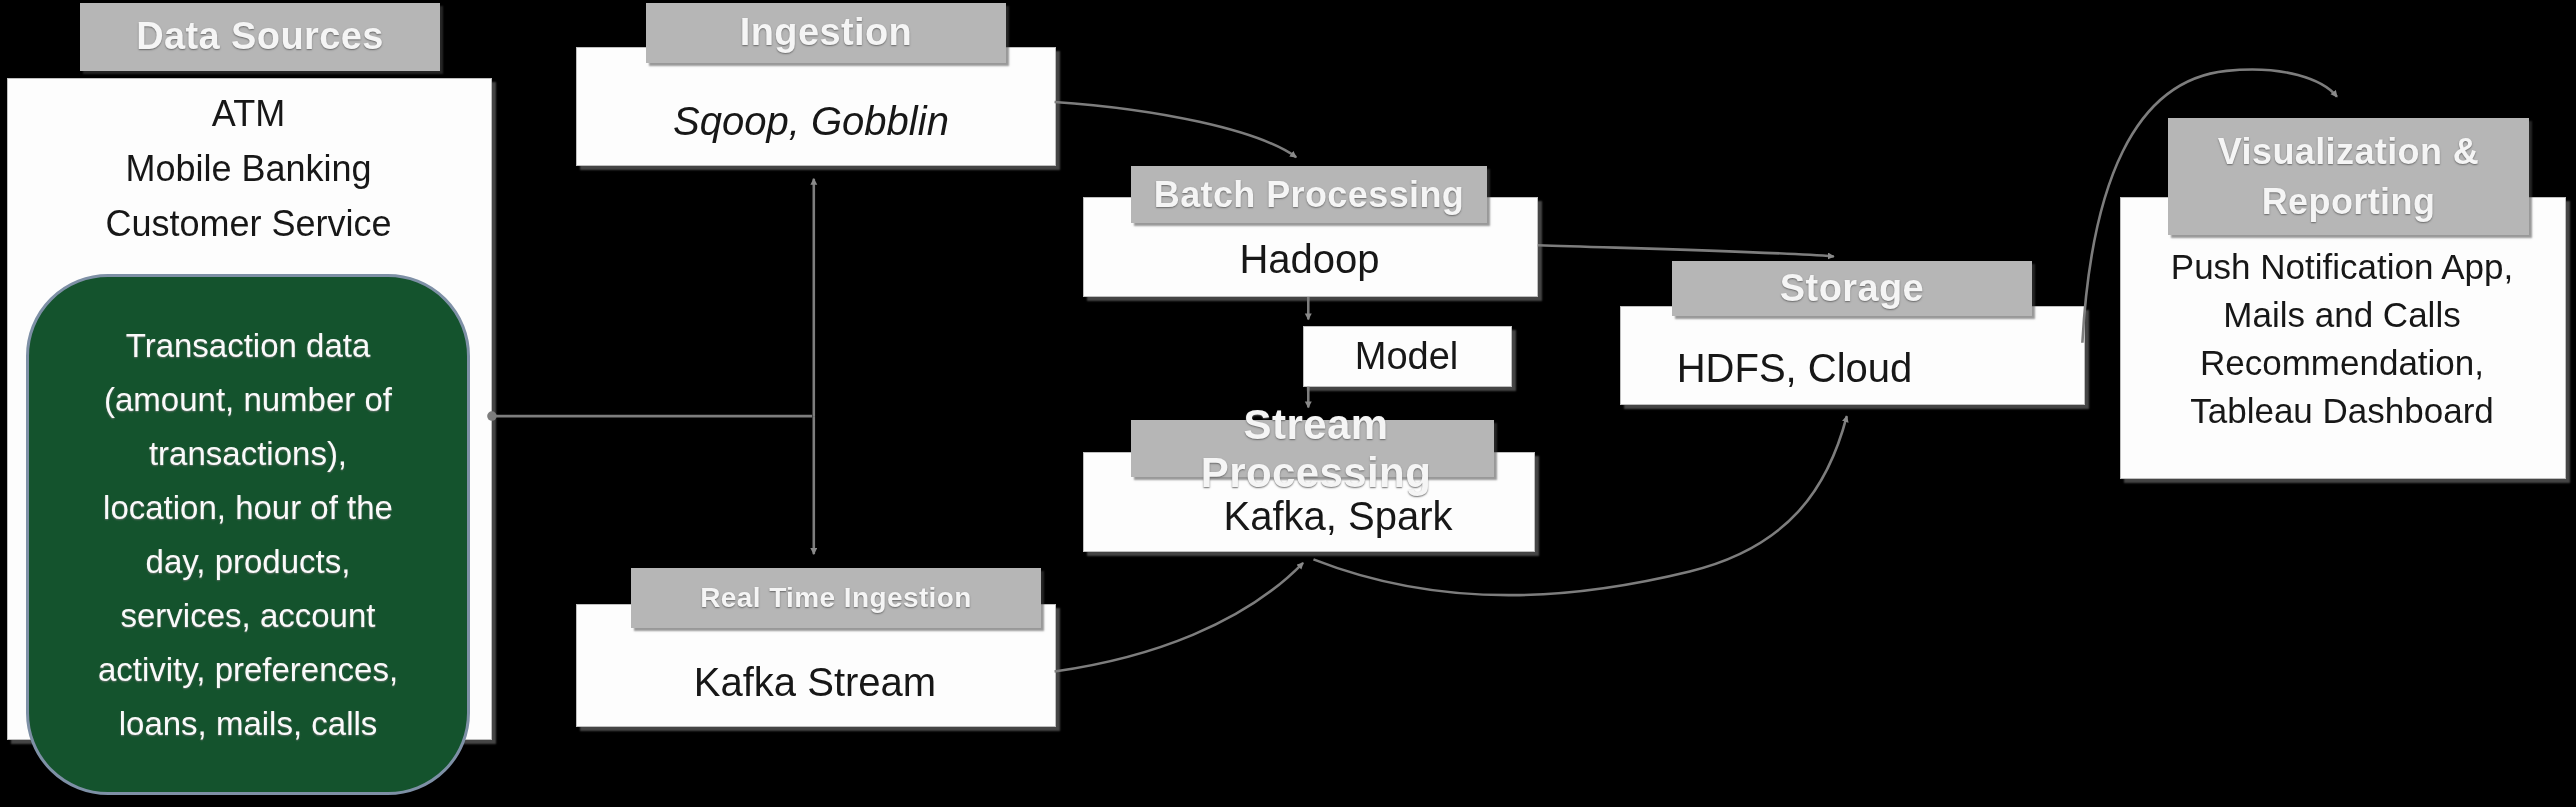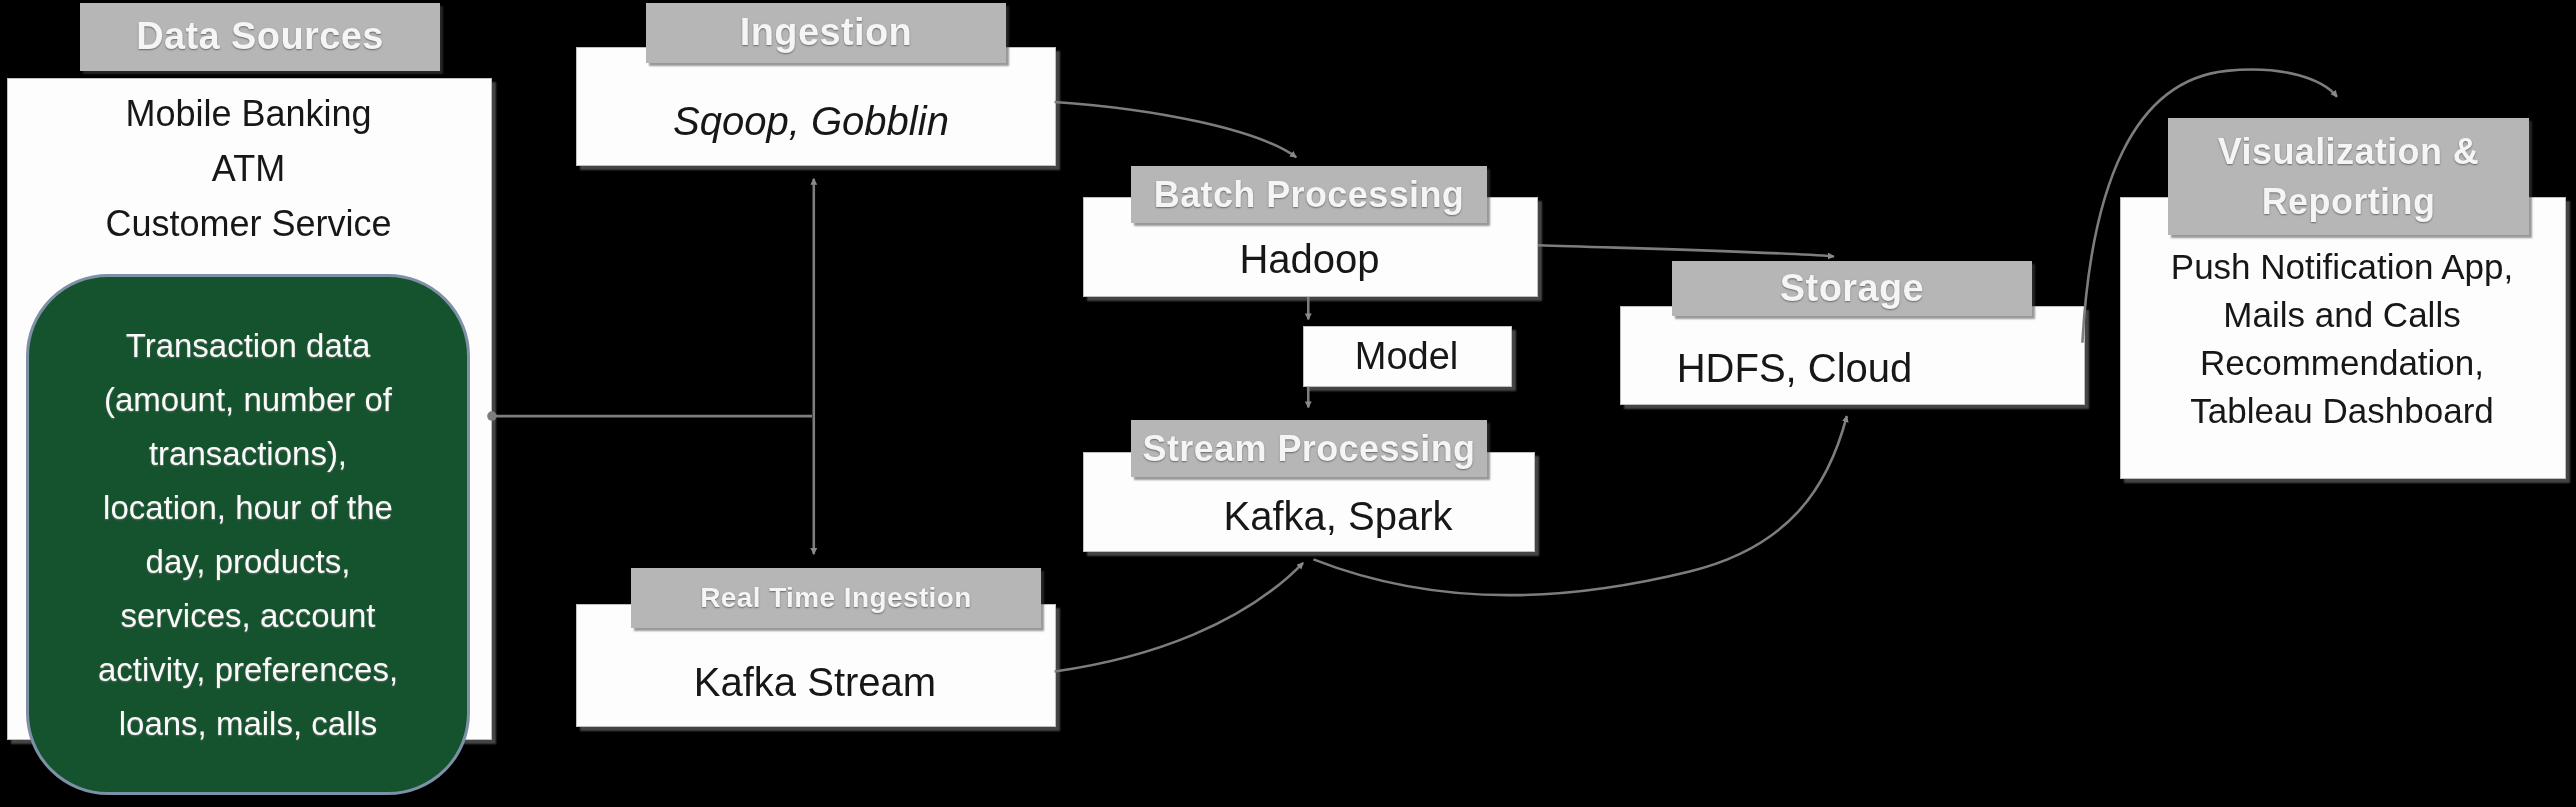--- a/index.html
+++ b/index.html
@@ -40,21 +40,21 @@
   #bp-box{left:1083px;top:197px;width:453px;height:98px;}
   #bp-tag{left:1131px;top:166px;width:356px;height:57px;font-size:36px;}
   #bp-content{left:1083px;top:226px;width:453px;height:67px;font-size:40px;}
 
   
   #model-box{left:1303px;top:326px;width:207px;height:59px;}
   #model-content{left:1303px;top:328px;width:207px;height:57px;font-size:38px;}
 
   
   #sp-box{left:1083px;top:452px;width:450px;height:98px;}
-  #sp-tag{left:1131px;top:420px;width:356px;height:57px;font-size:36px;}
+  #sp-tag{left:1131px;top:420px;width:356px;height:57px;font-size:42px;padding-left:7px;}
   #sp-content{left:1083px;top:483px;width:450px;height:66px;font-size:40px;margin-left:30px;}
 
   
   #st-box{left:1620px;top:306px;width:463px;height:97px;}
   #st-tag{left:1672px;top:261px;width:360px;height:55px;font-size:38px;}
   #st-content{left:1536px;top:335px;width:463px;height:67px;font-size:40px;padding-left:27px;}
 
   
   #viz-box{left:2120px;top:197px;width:444px;height:280px;}
   #viz-tag{left:2168px;top:118px;width:361px;height:117px;font-size:36px;line-height:50px;}
@@ -64,22 +64,22 @@
 </style>
 </head>
 <body>
 
 <div id="stage">
 
   <div class="panel" id="ds-box"></div>
   <div class="tag" id="ds-tag">Data Sources</div>
   <div class="content lines" id="ds-items">
     <div>
+      <span>ATM</span>
       <span>Mobile Banking</span>
-      <span>ATM</span>
       <span>Customer Service</span>
     </div>
   </div>
   <div id="ds-note" class="lines">
     <div>
       <span>Transaction data</span>
       <span>(amount, number of</span>
       <span>transactions),</span>
       <span>location, hour of the</span>
       <span>day, products,</span>

